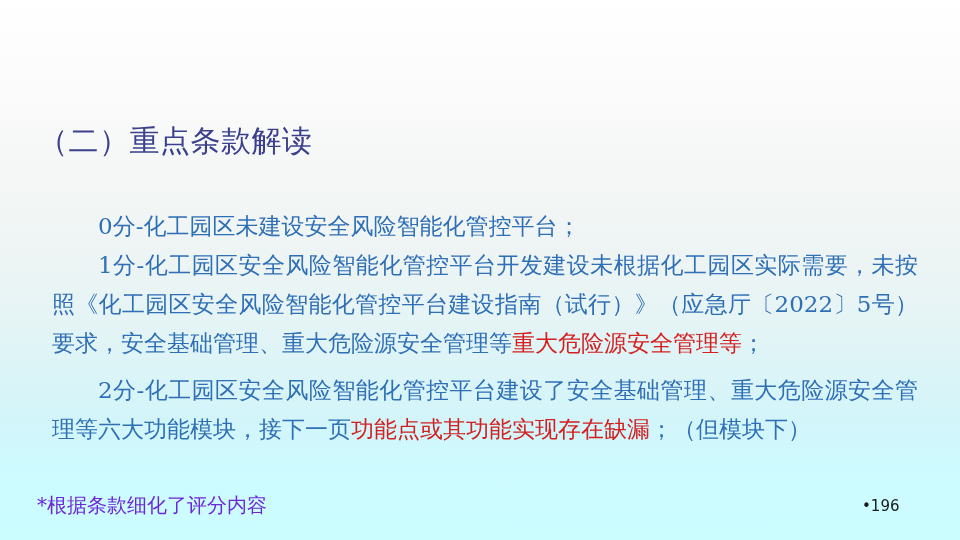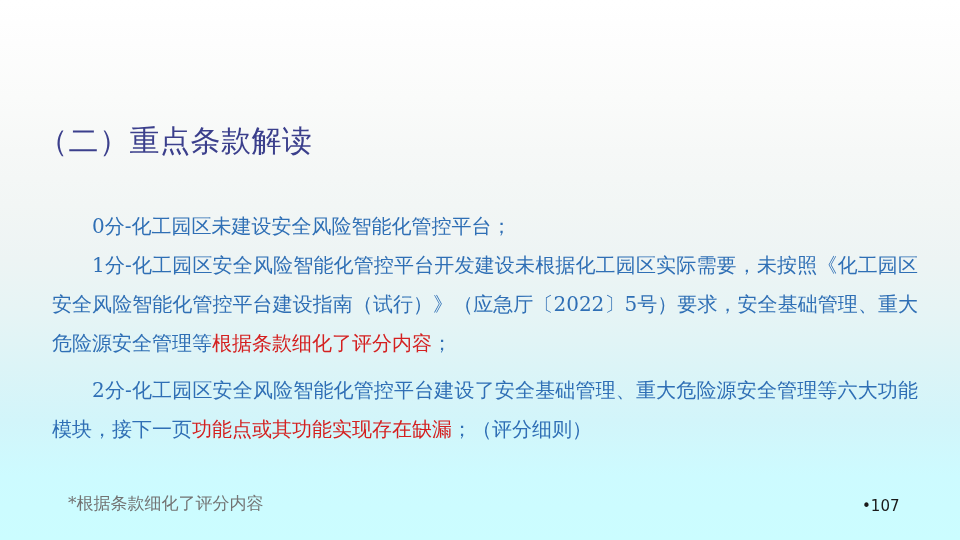--- a/index.html
+++ b/index.html
@@ -53,43 +53,43 @@
     letter-spacing: 0.5px;
     white-space: nowrap;
   }
 
   
   .body-block {
     position: absolute;
     left: 52px;
     top: 207px;
     width: 866px;
-    font-size: 20px;
+    font-size: 23px;
     line-height: 39px;
     color: #2f6fb5;
     text-align: justify;
     text-align-last: left;
   }
   .para {
     text-indent: 2em;
     margin: 0;
   }
   .para.p0 { margin-bottom: 0px; }
   .para.p1 { margin-bottom: 0px; }
   .para.p2 { margin-top: 8px; }
   .red { color: #d42020; }
   .blue { color: #2f6fb5; }
 
   
   .footnote {
     position: absolute;
-    left: 68px;
+    left: 37px;
     top: 492px;
-    font-size: 17px;
-    color: #737373;
+    font-size: 20px;
+    color: #6d28d9;
     white-space: nowrap;
   }
 
   
   .page-number {
     position: absolute;
     left: 862px;
     top: 497px;
     font-size: 15px;
     font-family: "DejaVu Sans", "Liberation Sans", sans-serif;
@@ -103,24 +103,24 @@
 <div class="slide">
 
   <div class="title">（二）重点条款解读</div>
 
 
   <div class="body-block">
     <p class="para p0">
       <span class="blue">0分-化工园区未建设安全风险智能化管控平台；</span>
     </p>
     <p class="para p1">
-      <span class="blue">1分-化工园区安全风险智能化管控平台开发建设未根据化工园区实际需要，未按照《化工园区安全风险智能化管控平台建设指南（试行）》（应急厅〔2022〕5号）要求，安全基础管理、重大危险源安全管理等</span><span class="red">根据条款细化了评分内容</span><span class="blue">；</span>
+      <span class="blue">1分-化工园区安全风险智能化管控平台开发建设未根据化工园区实际需要，未按照《化工园区安全风险智能化管控平台建设指南（试行）》（应急厅〔2022〕5号）要求，安全基础管理、重大危险源安全管理等</span><span class="red">重大危险源安全管理等</span><span class="blue">；</span>
     </p>
     <p class="para p2">
-      <span class="blue">2分-化工园区安全风险智能化管控平台建设了安全基础管理、重大危险源安全管理等六大功能模块，接下一页</span><span class="red">功能点或其功能实现存在缺漏</span><span class="blue">；（评分细则）</span>
+      <span class="blue">2分-化工园区安全风险智能化管控平台建设了安全基础管理、重大危险源安全管理等六大功能模块，接下一页</span><span class="red">功能点或其功能实现存在缺漏</span><span class="blue">；（但模块下）</span>
     </p>
   </div>
 
   <div class="footnote">*根据条款细化了评分内容</div>
 
-  <div class="page-number">•107</div>
+  <div class="page-number">•196</div>
 
 </div>
 
 </body></html>

